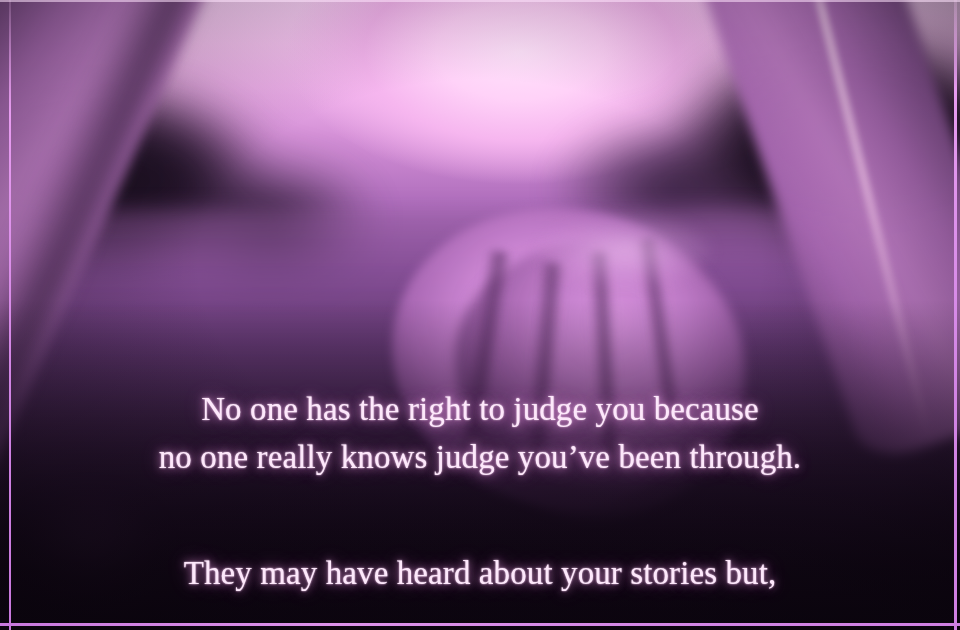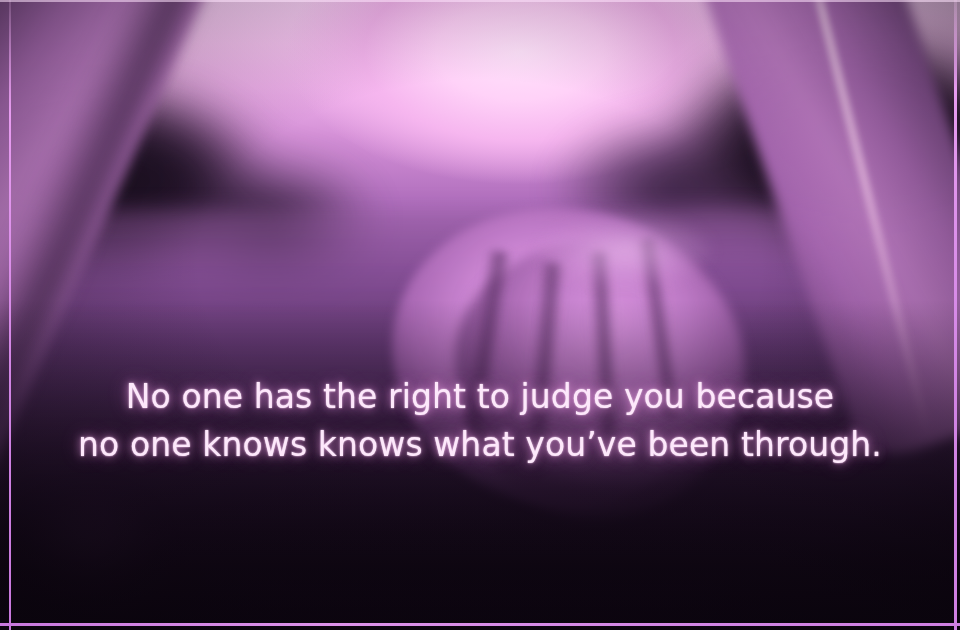--- a/index.html
+++ b/index.html
@@ -271,21 +271,21 @@
 
   .quote {
     position: absolute;
     left: 0;
     right: 0;
     top: 373px;
     text-align: center;
     font-family: "DejaVu Sans", sans-serif;
     z-index: 5;
   }
-  .quote-block { margin: 0; }
+  .quote-block { margin: 12px; font-family: Liberation Serif, serif; }
   .quote-line {
     display: block;
     font-size: 33px;
     line-height: 48px;
     font-weight: 400;
     letter-spacing: .1px;
     color: #fde8fb;
     text-shadow:
        0 0 2px rgba(255,228,252,.95),
        0 0 9px rgba(255,170,245,.75),
@@ -325,20 +325,21 @@
   </div>
 
   <div class="frame-line frame-top"></div>
   <div class="frame-line frame-left"></div>
   <div class="frame-line frame-right"></div>
   <div class="frame-line frame-bottom"></div>
 
   <div class="quote">
     <p class="quote-block">
       <span class="quote-line">No one has the right to judge you because</span>
-      <span class="quote-line">no one knows knows what you’ve been through.</span>
+      <span class="quote-line">no one really knows judge you’ve been through.</span>
     </p>
     <div class="stanza-gap"></div>
     <p class="quote-block">
+      <span class="quote-line">They may have heard about your stories but,</span>
     </p>
   </div>
 
 </div>
 
 </body></html>

